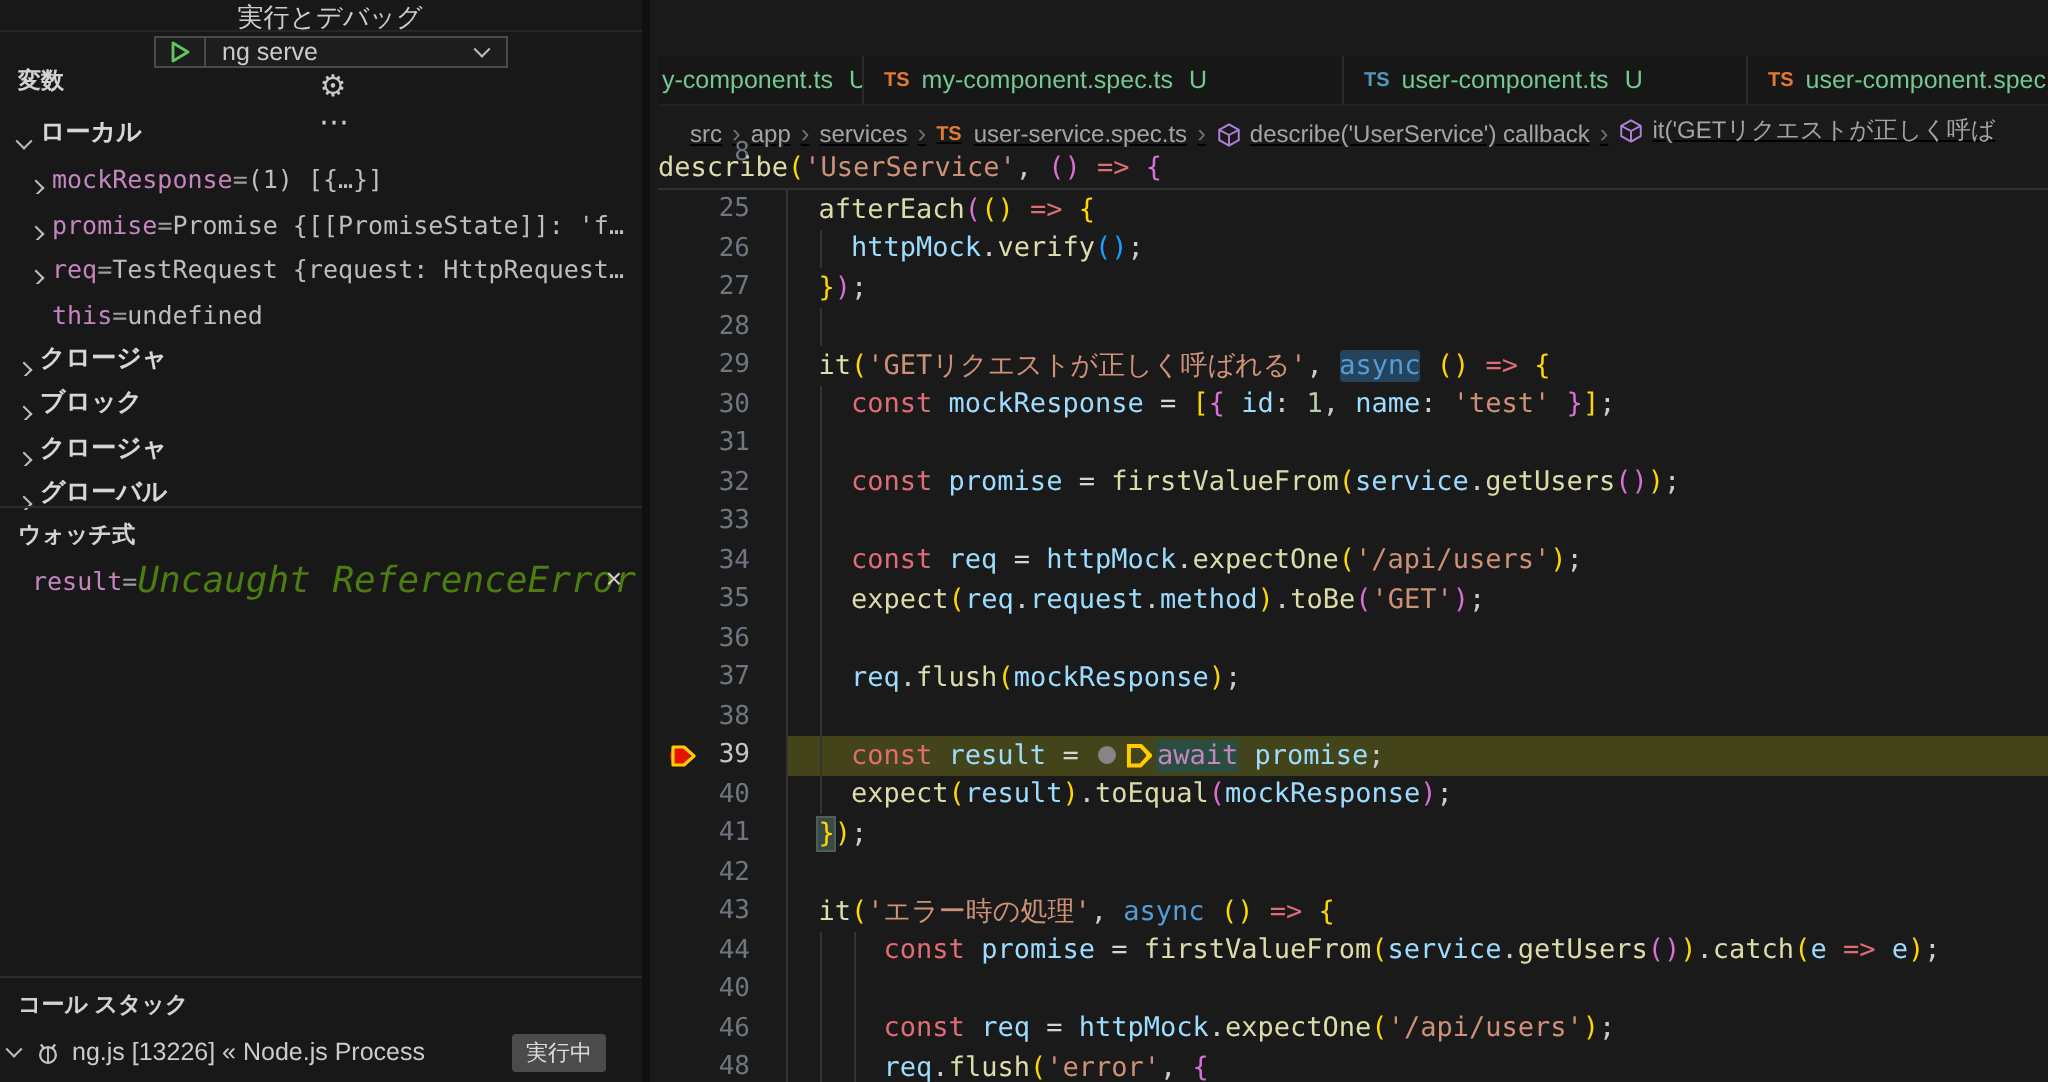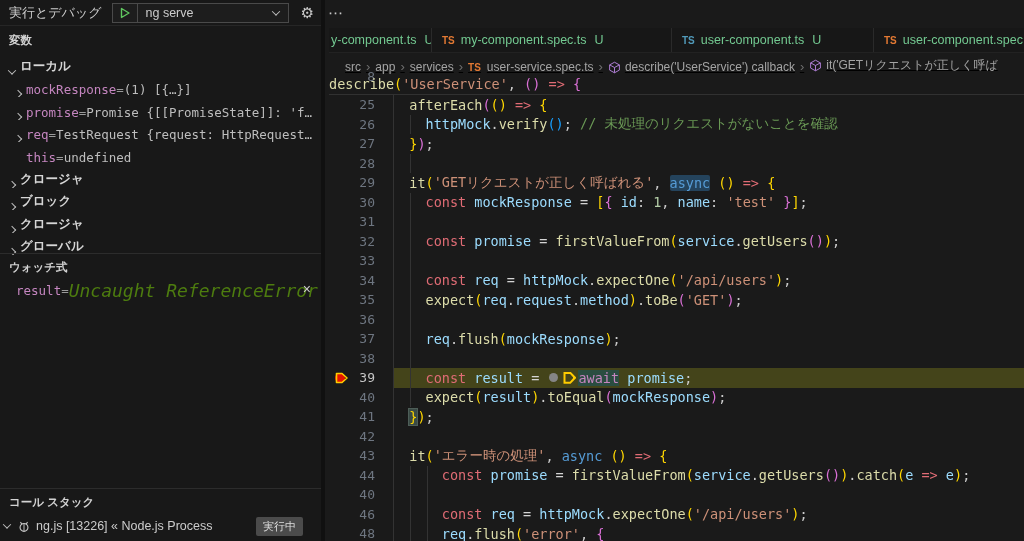--- a/index.html
+++ b/index.html
@@ -3,22 +3,22 @@
 <meta charset="utf-8">
 <style>
   * { margin:0; padding:0; box-sizing:border-box; }
   html,body { width:1024px; height:541px; overflow:hidden; background:#1a1a1a;
               font-family:"Liberation Sans", sans-serif; }
   #app { position:relative; width:1024px; height:541px; }
 
   
   #sidebar { position:absolute; left:0; top:0; width:325px; height:541px;
              background:#181818; border-right:4px solid #101010; }
-  #debug-toolbar { position:absolute; left:0; top:0; width:100%; height:26px;
-                   display:flex; align-items:center; border-bottom:1px solid #262626; }
+  #debug-toolbar { position:absolute; left:0; top:0; width:100%; height:16px;
+                   display:flex; align-items:center; border-bottom:1px solid #262626;flex-direction:column; }
   #rd-title { color:#cccccc; font-size:13px; padding-left:9px; white-space:nowrap; }
   #launch-group { display:flex; align-items:center; height:20px; margin-left:10px;
                   border:1px solid #4a4a4a; background:#1d1d1d; }
   #play-cell { width:25px; height:100%; display:flex; align-items:center; justify-content:center;
                border-right:1px solid #4a4a4a; cursor:pointer; }
   #config-select { display:flex; align-items:center; width:150px; height:100%; cursor:pointer; }
   #config-label { color:#cccccc; font-size:12.5px; padding-left:8px; flex:1; }
   .chev { display:inline-block; width:6px; height:6px; border-right:1.3px solid #bdbdbd;
           border-bottom:1.3px solid #bdbdbd; }
   .chev.d { transform:rotate(45deg) translate(-1px,-1px); }
@@ -295,21 +295,21 @@
         <div class="code-line">
           <div class="gutter">
             <span class="lnum">25</span>
           </div>
           <div class="lcontent"><span class="guide" style="left: 0px;"></span><span>  </span><span class="tk-fn">afterEach</span><span class="tk-b2">(</span><span class="tk-b1">()</span><span class="tk-ar"> =&gt; </span><span class="tk-b1">{</span></div>
         </div>
         <div class="code-line">
           <div class="gutter">
             <span class="lnum">26</span>
           </div>
-          <div class="lcontent"><span class="guide" style="left: 0px;"></span><span class="guide" style="left: 16.8px;"></span><span>    </span><span class="tk-var">httpMock</span><span class="tk-pn">.</span><span class="tk-fn">verify</span><span class="tk-b3">()</span><span class="tk-pn">;</span><span class="tk-cmt"> // 未処理のリクエストがないことを確認</span></div>
+          <div class="lcontent"><span class="guide" style="left: 0px;"></span><span class="guide" style="left: 16.8px;"></span><span>    </span><span class="tk-var">httpMock</span><span class="tk-pn">.</span><span class="tk-fn">verify</span><span class="tk-b3">()</span><span class="tk-pn">;</span></div>
         </div>
         <div class="code-line">
           <div class="gutter">
             <span class="lnum">27</span>
           </div>
           <div class="lcontent"><span class="guide" style="left: 0px;"></span><span>  </span><span class="tk-b1">}</span><span class="tk-b2">)</span><span class="tk-pn">;</span></div>
         </div>
         <div class="code-line">
           <div class="gutter">
             <span class="lnum">28</span>

